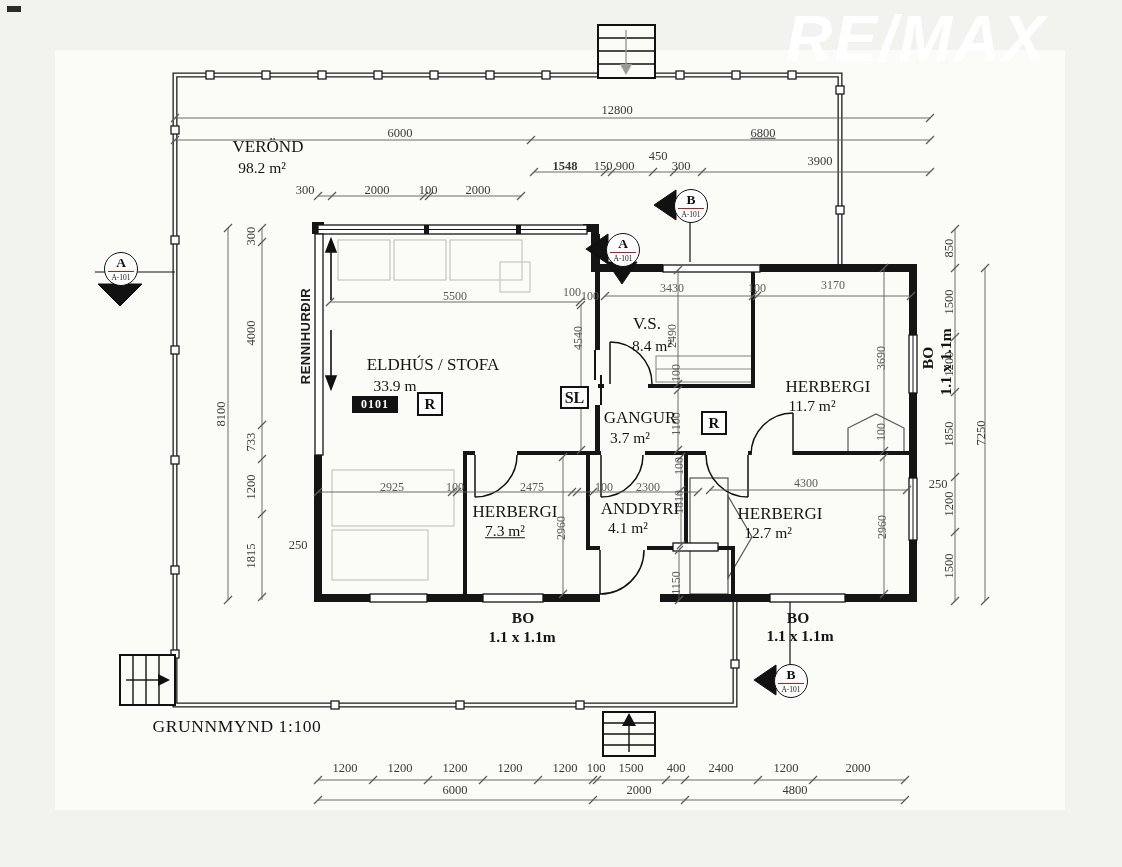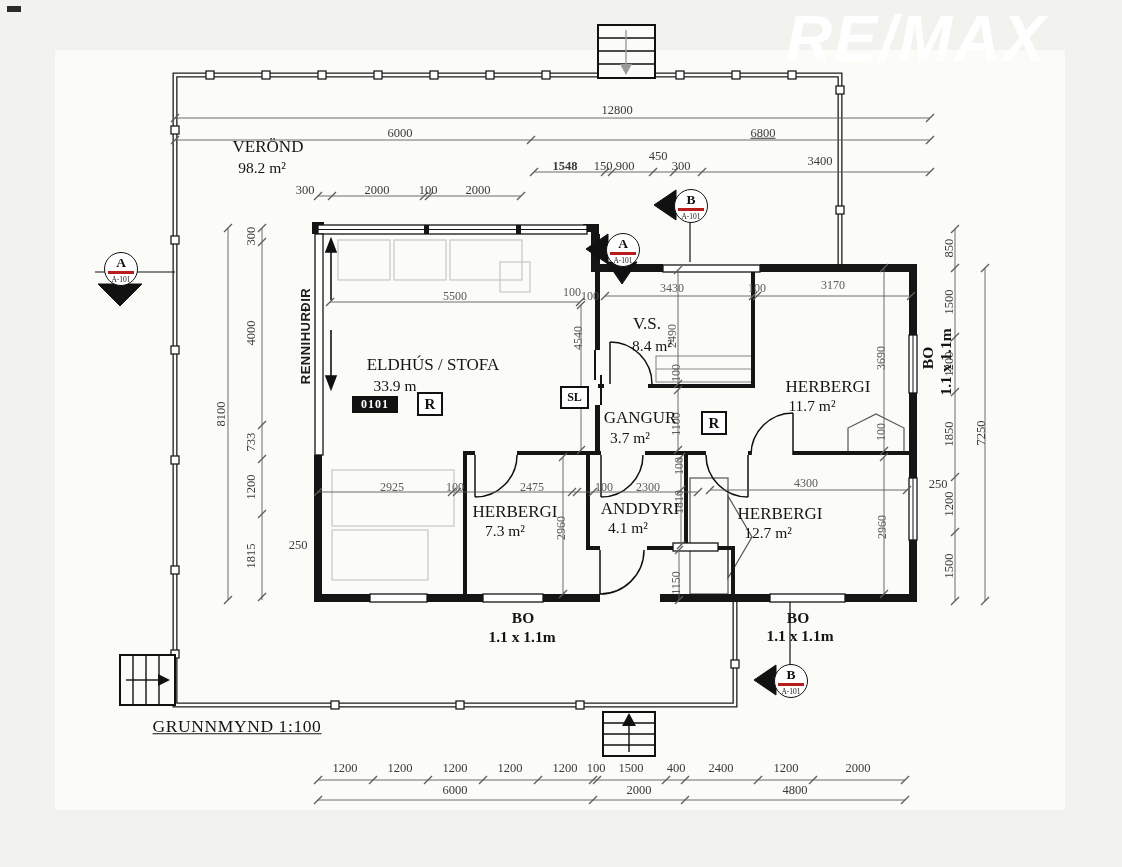--- a/index.html
+++ b/index.html
@@ -14,28 +14,28 @@
   .r {font-size:17px;color:#141414;}
   .a {font-size:15.5px;color:#141414;}
   .ab{font-size:15.5px;font-weight:bold;color:#141414;}
   .t2{font-family:"Liberation Sans",sans-serif;font-weight:bold;font-size:13px;color:#1d1d1d;letter-spacing:.5px;}
   .g {font-size:17.5px;color:#141414;letter-spacing:.6px;}
   #watermark{position:absolute;left:786px;top:2px;font-family:"Liberation Sans",sans-serif;
        font-style:italic;font-weight:bold;font-size:64px;letter-spacing:2px;color:#ffffff;}
   .marker{position:absolute;width:32px;height:32px;border:1.6px solid #111;border-radius:50%;
        background:#fff;text-align:center;z-index:6;}
   .m-letter{display:block;font-weight:bold;font-size:13.5px;margin-top:2px;color:#111;}
-  .m-sheet{display:block;font-size:7.5px;border-top:3px solid #b91c1c;margin:0 3px;padding-top:1px;color:#111;}
+  .m-sheet{display:block;font-size:7.5px;border-top:1px solid #b91c1c;margin:0 3px;padding-top:1px;color:#111;}
   .tagbox{position:absolute;display:flex;align-items:center;justify-content:center;z-index:6;}
   #tag-0101{left:352px;top:396px;width:46px;height:17px;background:#111;color:#fff;
        font-size:12px;font-weight:bold;letter-spacing:1px;}
   .rbox{border:2.2px solid #111;background:#fff;color:#111;font-weight:bold;font-size:15px;}
   #tag-r1{left:417px;top:392px;width:22px;height:20px;}
   #tag-r2{left:701px;top:411px;width:22px;height:20px;}
-  #tag-sl{left:560px;top:386px;width:25px;height:19px;font-size:12px;}
+  #tag-sl{left:560px;top:386px;width:25px;height:19px;font-size:16px;}
   #artifact{position:absolute;left:7px;top:6px;width:14px;height:6px;background:#2b2b2b;}
 </style>
 </head>
 <body>
 
 <div id="sheet"></div>
 <div id="artifact"></div>
 <div id="watermark">RE/MAX</div>
 
 <div id="stage">
@@ -315,21 +315,21 @@
 
 <div id="labels">
       <span class="lbl d" style="left: 617px; top: 110px; transform: translate(-50%, -50%);">12800</span>
       <span class="lbl d" style="left: 400px; top: 133px; transform: translate(-50%, -50%);">6000</span>
       <span class="lbl d" style="left: 763px; top: 133px; transform: translate(-50%, -50%); text-decoration: underline;">6800</span>
       <span class="lbl d" style="left: 565px; top: 166px; transform: translate(-50%, -50%); font-weight: bold;">1548</span>
       <span class="lbl d" style="left: 603px; top: 166px; transform: translate(-50%, -50%);">150</span>
       <span class="lbl d" style="left: 625px; top: 166px; transform: translate(-50%, -50%);">900</span>
       <span class="lbl d" style="left: 658px; top: 156px; transform: translate(-50%, -50%);">450</span>
       <span class="lbl d" style="left: 681px; top: 166px; transform: translate(-50%, -50%);">300</span>
-      <span class="lbl d" style="left: 820px; top: 161px; transform: translate(-50%, -50%);">3400</span>
+      <span class="lbl d" style="left: 820px; top: 161px; transform: translate(-50%, -50%);">3900</span>
       <span class="lbl d" style="left: 305px; top: 190px; transform: translate(-50%, -50%);">300</span>
       <span class="lbl d" style="left: 377px; top: 190px; transform: translate(-50%, -50%);">2000</span>
       <span class="lbl d" style="left: 428px; top: 190px; transform: translate(-50%, -50%);">100</span>
       <span class="lbl d" style="left: 478px; top: 190px; transform: translate(-50%, -50%);">2000</span>
       <span class="lbl d" style="left: 251px; top: 236px; transform: translate(-50%, -50%) rotate(-90deg);">300</span>
       <span class="lbl d" style="left: 251px; top: 333px; transform: translate(-50%, -50%) rotate(-90deg);">4000</span>
       <span class="lbl d" style="left: 251px; top: 442px; transform: translate(-50%, -50%) rotate(-90deg);">733</span>
       <span class="lbl d" style="left: 251px; top: 487px; transform: translate(-50%, -50%) rotate(-90deg);">1200</span>
       <span class="lbl d" style="left: 251px; top: 556px; transform: translate(-50%, -50%) rotate(-90deg);">1815</span>
       <span class="lbl d" style="left: 221px; top: 414px; transform: translate(-50%, -50%) rotate(-90deg);">8100</span>
@@ -383,33 +383,33 @@
       <span class="lbl a" style="left: 262px; top: 168px; transform: translate(-50%, -50%);">98.2 m²</span>
       <span class="lbl r" style="left: 433px; top: 364px; transform: translate(-50%, -50%); text-align: center;">ELDHÚS / STOFA</span>
       <span class="lbl a" style="left: 395px; top: 386px; transform: translate(-50%, -50%);">33.9 m</span>
       <span class="lbl r" style="left: 647px; top: 323px; transform: translate(-50%, -50%);">V.S.</span>
       <span class="lbl a" style="left: 652px; top: 346px; transform: translate(-50%, -50%);">8.4 m²</span>
       <span class="lbl r" style="left: 828px; top: 386px; transform: translate(-50%, -50%);">HERBERGI</span>
       <span class="lbl a" style="left: 812px; top: 406px; transform: translate(-50%, -50%);">11.7 m²</span>
       <span class="lbl r" style="left: 640px; top: 417px; transform: translate(-50%, -50%);">GANGUR</span>
       <span class="lbl a" style="left: 630px; top: 438px; transform: translate(-50%, -50%);">3.7 m²</span>
       <span class="lbl r" style="left: 515px; top: 511px; transform: translate(-50%, -50%);">HERBERGI</span>
-      <span class="lbl a" style="left: 505px; top: 531px; transform: translate(-50%, -50%);">7.3 m²</span>
+      <span class="lbl a" style="left: 505px; top: 531px; transform: translate(-50%, -50%); text-decoration: underline;">7.3 m²</span>
       <span class="lbl r" style="left: 640px; top: 508px; transform: translate(-50%, -50%); font-family: Liberation Serif, serif;">ANDDYRI</span>
       <span class="lbl a" style="left: 628px; top: 528px; transform: translate(-50%, -50%);">4.1 m²</span>
       <span class="lbl r" style="left: 780px; top: 513px; transform: translate(-50%, -50%);">HERBERGI</span>
       <span class="lbl a" style="left: 768px; top: 533px; transform: translate(-50%, -50%);">12.7 m²</span>
       <span class="lbl ab" style="left: 523px; top: 618px; transform: translate(-50%, -50%);">BO</span>
       <span class="lbl ab" style="left: 522px; top: 637px; transform: translate(-50%, -50%);">1.1 x 1.1m</span>
       <span class="lbl ab" style="left: 798px; top: 618px; transform: translate(-50%, -50%);">BO</span>
       <span class="lbl ab" style="left: 800px; top: 636px; transform: translate(-50%, -50%);">1.1 x 1.1m</span>
       <span class="lbl ab" style="left: 928px; top: 358px; transform: translate(-50%, -50%) rotate(-90deg);">BO</span>
       <span class="lbl ab" style="left: 946px; top: 362px; transform: translate(-50%, -50%) rotate(-90deg);">1.1 x 1.1m</span>
       <span class="lbl t2" style="left: 305px; top: 336px; transform: translate(-50%, -50%) rotate(-90deg);">RENNIHURÐIR</span>
-      <span class="lbl g" style="left: 237px; top: 727px; transform: translate(-50%, -50%); text-decoration: underline;">GRUNNMYND 1:100</span>
+      <span class="lbl g" style="left: 237px; top: 727px; transform: translate(-50%, -50%);">GRUNNMYND 1:100</span>
     </div>
 
 <div id="tag-0101" class="tagbox">0101</div>
 <div id="tag-r1" class="tagbox rbox">R</div>
 <div id="tag-r2" class="tagbox rbox">R</div>
 <div id="tag-sl" class="tagbox rbox">SL</div>
 
 <div class="marker" style="left:104px;top:252px;">
   <span class="m-letter">A</span>
   <span class="m-sheet">A-101</span>

